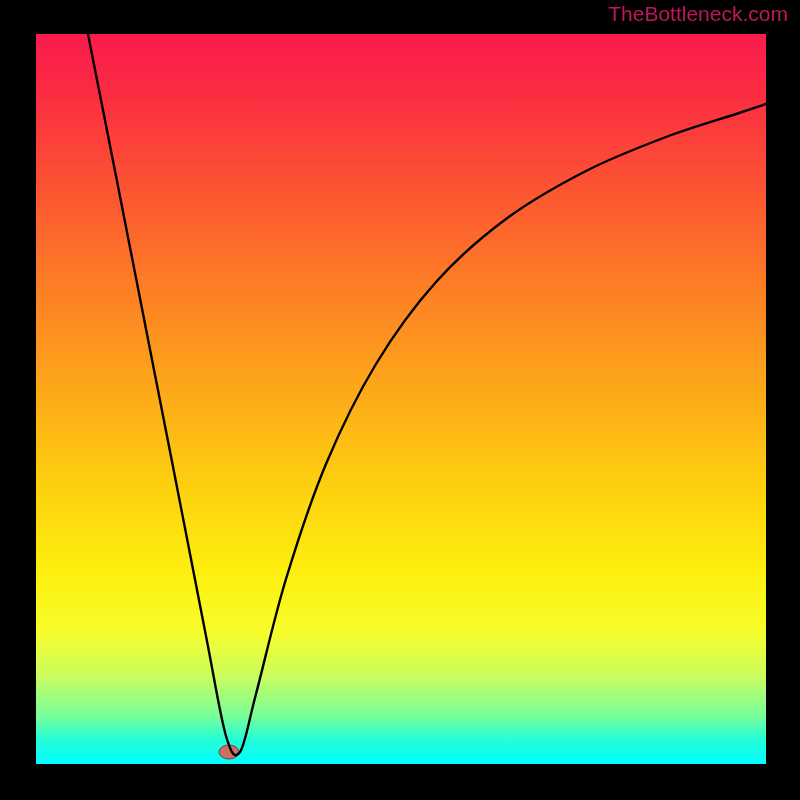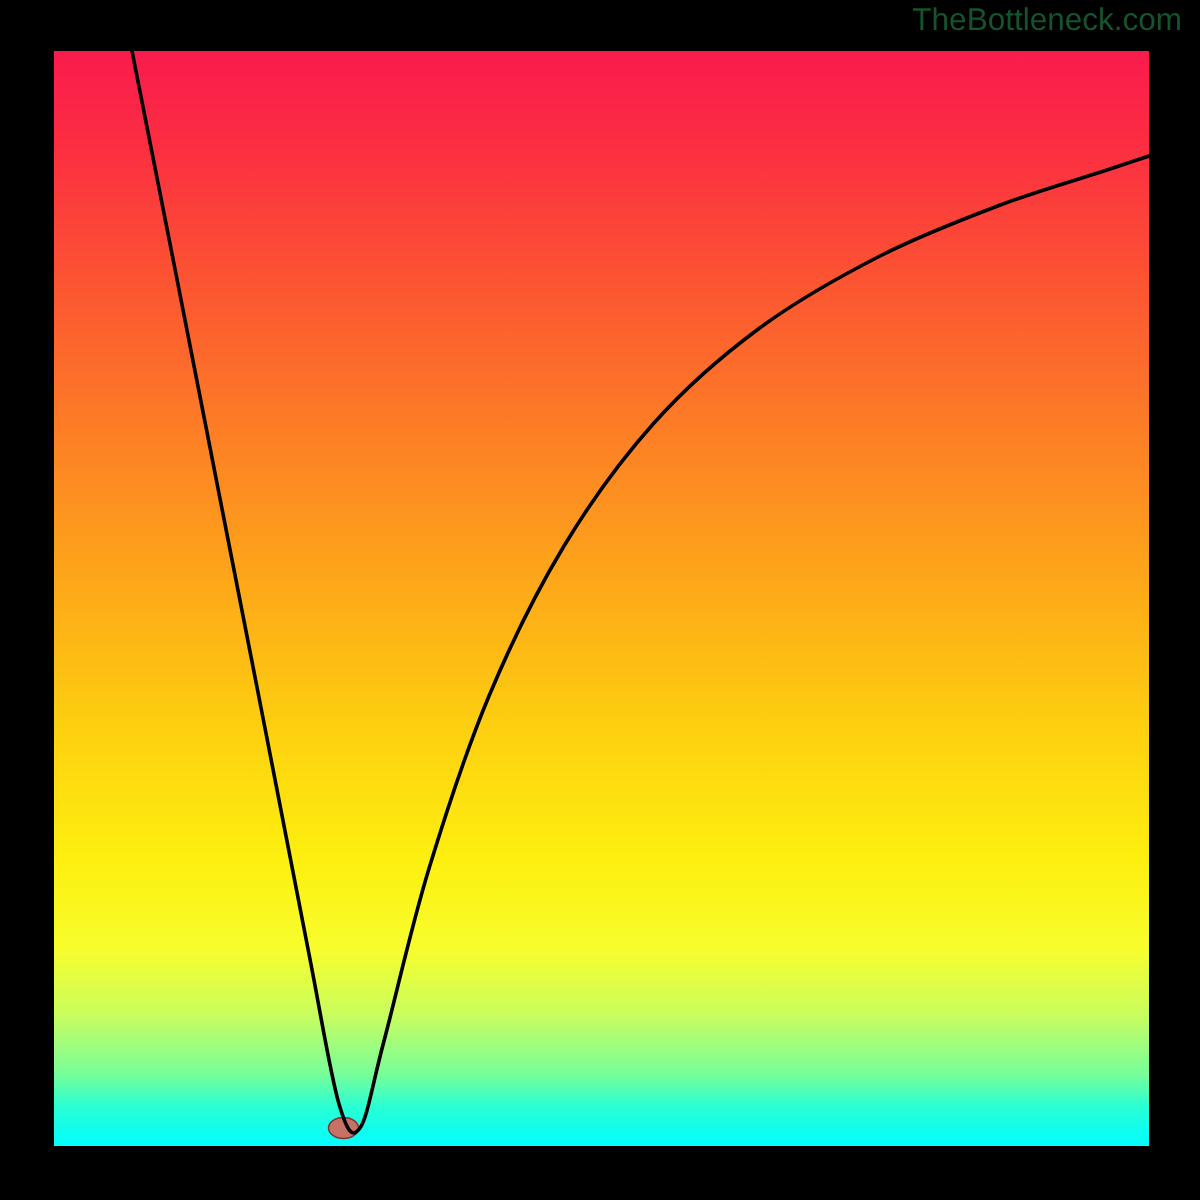--- a/index.html
+++ b/index.html
@@ -25,21 +25,21 @@
   }
   .plot-canvas {
     position: absolute;
   }
   .attribution {
     position: absolute;
     top: 2px;
     right: 12px;
     font-family: Verdana, Arial, sans-serif;
     font-size: 21px;
-    color: #14532d;
+    color: #be185d;
     letter-spacing: 0px;
   }
 </style>
 </head>
 <body>
 
 <div class="stage">
   <div class="outer-frame"></div>
 
   <svg class="plot-canvas" xmlns="http://www.w3.org/2000/svg" width="730" height="730" viewBox="0 0 730 730" style="left: 36px; top: 34px; position: absolute;">

